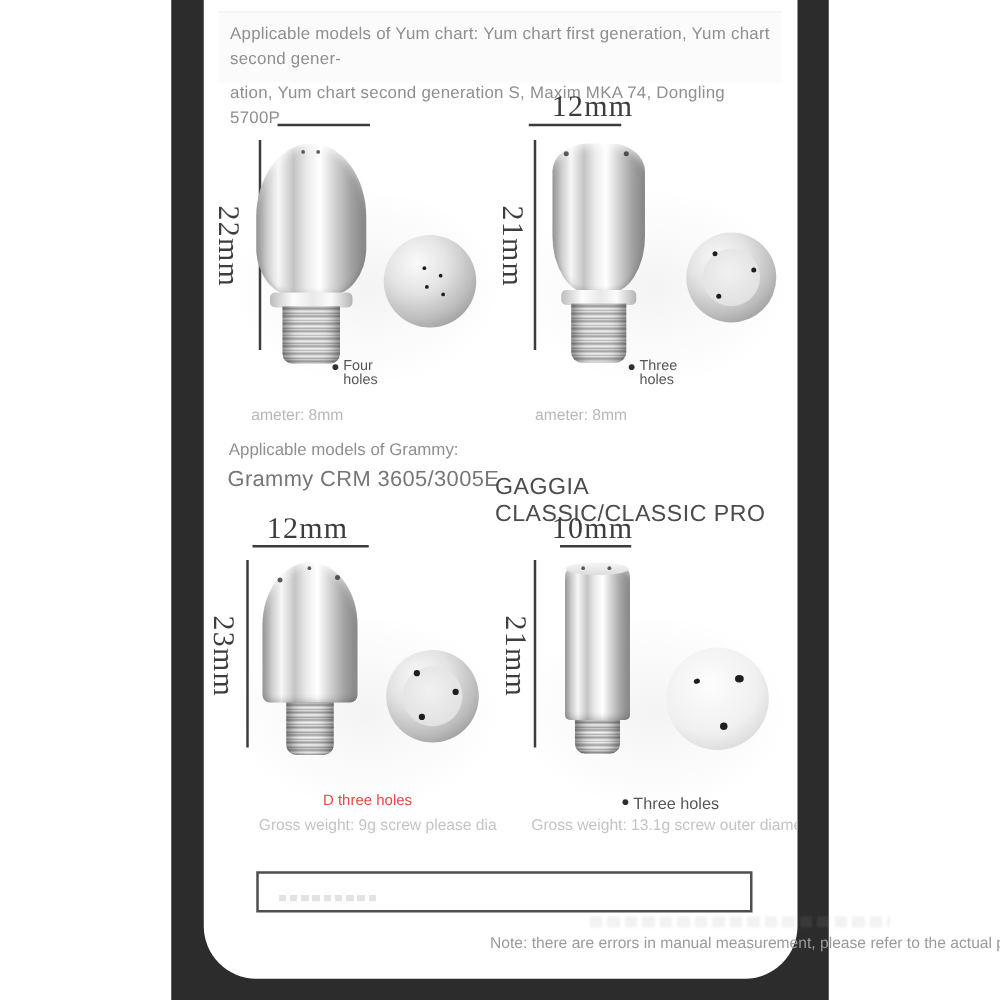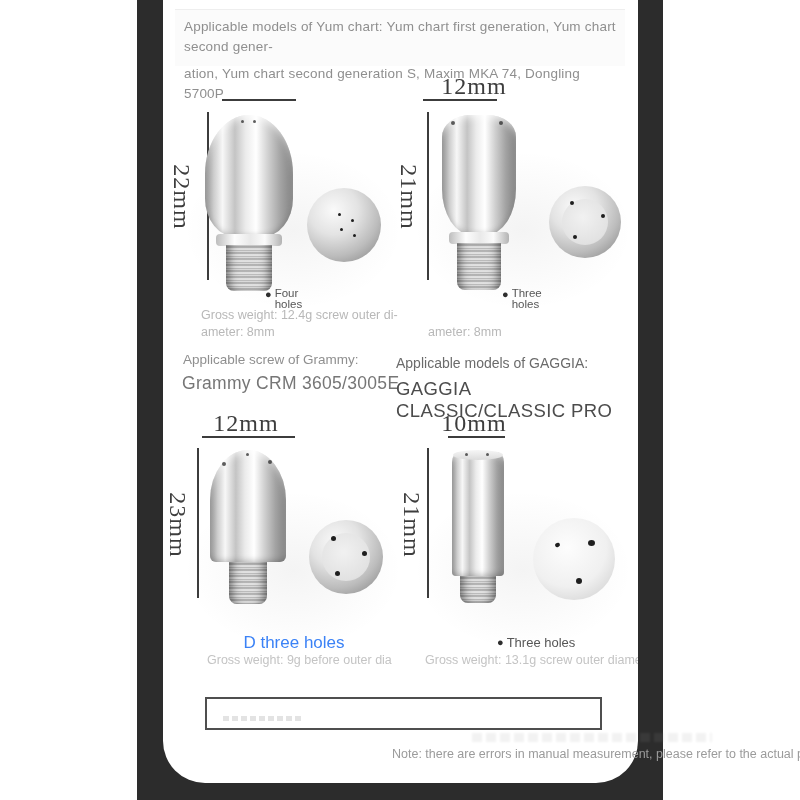--- a/index.html
+++ b/index.html
@@ -31,21 +31,21 @@
   .ball{position:absolute;border-radius:50%;
     background:radial-gradient(circle at 36% 30%,#fafafa 0%,#e3e3e3 35%,#bcbcbc 65%,#939393 88%,#868686 100%);}
   .disc-face{position:absolute;border-radius:50%;background:radial-gradient(circle at 45% 40%,#f1f1f1,#e2e2e2 70%,#d2d2d2 100%);}
   .hole{position:absolute;background:#1e1e1e;border-radius:50%;}
   .tip-dot{position:absolute;background:#2a2a2a;border-radius:50%;opacity:.75;}
   .cap{position:absolute;border-radius:50%;background:linear-gradient(180deg,#f6f6f6,#dcdcdc);}
   
   .holes-label{position:absolute;display:flex;align-items:flex-start;color:#565656;font-size:11.5px;line-height:11px;}
   .holes-label .bullet{font-size:11px;margin-right:3px;line-height:12px;color:#2e2e2e;}
   .holes-label .lines span{display:block;}
-  .holes-single{position:absolute;color:#3b82f6;font-size:17px;}
+  .holes-single{position:absolute;color:#ef4444;font-size:12px;}
   .weight{position:absolute;color:#b8b8b8;font-size:12.5px;line-height:17px;}
   .weight.lighter{color:#c4c4c4;}
   .sec-title{position:absolute;color:#8f8f8f;font-size:13.5px;}
   .sec-title.right{color:#6b6b6b;font-size:14px;}
   .sec-model{position:absolute;color:#767676;font-size:17.5px;letter-spacing:.3px;}
   .sec-model.right{color:#4c4c4c;font-size:18.5px;letter-spacing:.4px;}
   
   .warn-box{position:absolute;left:42px;top:697px;width:393px;height:29px;border:2px solid #4f4f4f;background:transparent;}
   .warning-text{position:absolute;left:110px;top:704px;width:688px;text-align:center;
     font-size:11.5px;color:#dd6e66;z-index:5;}
@@ -87,21 +87,21 @@
       <div class="hole" style="left:46px;top:46px;width:3px;height:3px;"></div>
     </div>
     <div class="holes-label" style="left:102px;top:288px;">
       <span class="bullet">●</span>
       <span class="lines">
         <span>Four</span>
         <span>holes</span>
       </span>
     </div>
     <div class="weight" style="left:38px;top:307px;width:210px;">
-      <span>Gross weight: 12.4g screw outer di-</span><br>
+      <br>
       <span>ameter: 8mm</span>
     </div>
 
     <div class="photo-bg" style="left:250px;top:150px;width:220px;height:160px;"></div>
     <div class="dim-w" style="left:256px;top:73px;">12mm</div>
     <div class="line-w" style="left:260px;top:99px;width:74px;"></div>
     <div class="line-h" style="left:264px;top:112px;height:168px;"></div>
     <div class="dim-h" style="left:204px;top:184px;">21mm</div>
 
     <div class="knob" style="left:278px;top:112px;width:76px;height:182px;">
@@ -122,23 +122,22 @@
       <span class="lines">
         <span>Three</span>
         <span>holes</span>
       </span>
     </div>
     <div class="weight" style="left:265px;top:307px;width:210px;">
       <br>
       <span>ameter: 8mm</span>
     </div>
 
-    <div class="sec-title" style="left:20px;top:352px;">Applicable screw of Grammy:</div>
+    <div class="sec-title" style="left:20px;top:352px;">Applicable models of Grammy:</div>
     <div class="sec-model" style="left:19px;top:373px;">Grammy CRM 3605/3005E</div>
-    <div class="sec-title right" style="left:233px;top:355px;">Applicable models of GAGGIA:</div>
     <div class="sec-model right" style="left:233px;top:378px;">GAGGIA CLASSIC/CLASSIC PRO</div>
 
     <div class="photo-bg" style="left:20px;top:490px;width:220px;height:160px;"></div>
     <div class="dim-w" style="left:28px;top:410px;">12mm</div>
     <div class="line-w" style="left:39px;top:436px;width:93px;"></div>
     <div class="line-h" style="left:34px;top:448px;height:150px;"></div>
     <div class="dim-h" style="left:-27px;top:512px;">23mm</div>
 
     <div class="knob" style="left:45px;top:448px;width:80px;height:156px;">
       <div class="bulb metal-h" style="left:2px;top:2px;width:76px;height:112px;border-radius:38px 38px 6px 6px / 50px 50px 6px 6px;"></div>
@@ -147,21 +146,21 @@
       <div class="tip-dot" style="left:38px;top:5px;width:3px;height:3px;"></div>
       <div class="thread" style="left:21px;top:114px;width:38px;height:42px;"></div>
     </div>
     <div class="ball" style="left:146px;top:520px;width:74px;height:74px;">
       <div class="disc-face" style="left:13px;top:13px;width:48px;height:48px;"></div>
       <div class="hole" style="left:22px;top:16px;width:5px;height:5px;"></div>
       <div class="hole" style="left:53px;top:31px;width:5px;height:5px;"></div>
       <div class="hole" style="left:26px;top:51px;width:5px;height:5px;"></div>
     </div>
     <div class="holes-single" style="left:66px;top:633px;width:130px;text-align:center;">D three holes</div>
-    <div class="weight lighter" style="left:44px;top:652px;width:220px;">Gross weight: 9g before outer dia</div>
+    <div class="weight lighter" style="left:44px;top:652px;width:220px;">Gross weight: 9g screw please dia</div>
 
     <div class="photo-bg" style="left:250px;top:490px;width:220px;height:160px;"></div>
     <div class="dim-w" style="left:256px;top:410px;">10mm</div>
     <div class="line-w" style="left:285px;top:436px;width:57px;"></div>
     <div class="line-h" style="left:264px;top:448px;height:150px;"></div>
     <div class="dim-h" style="left:207px;top:512px;">21mm</div>
 
     <div class="knob" style="left:289px;top:448px;width:52px;height:155px;">
       <div class="bulb metal-h" style="left:0;top:4px;width:52px;height:124px;border-radius:8px 8px 4px 4px / 10px 10px 4px 4px;"></div>
       <div class="cap" style="left:1px;top:2px;width:50px;height:10px;"></div>

